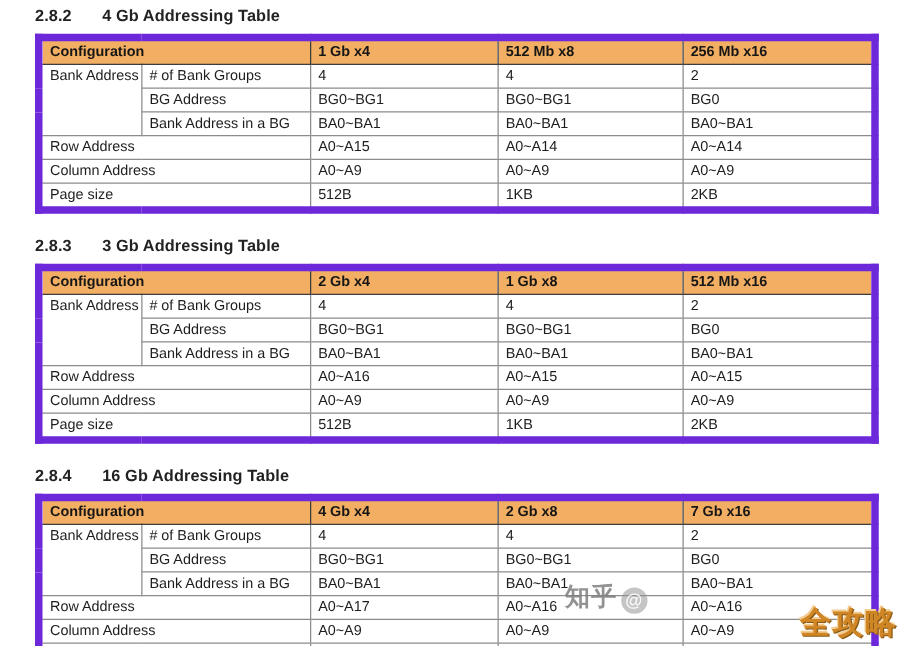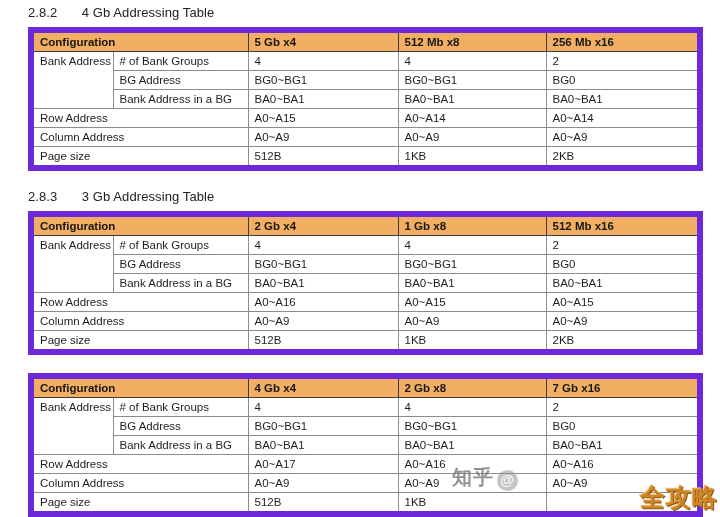--- a/index.html
+++ b/index.html
@@ -10,21 +10,21 @@
     font-family: "Liberation Sans", sans-serif;
     color: #1e1e1e;
     position: relative;
     overflow: hidden;
   }
   .content { padding: 5px 0 0 28px; }
 
   .section-title {
     margin: 0 0 7px 0;
     font-size: 13px;
-    font-weight: 400;
+    font-weight: 700;
     color: #222;
     letter-spacing: 0.1px;
   }
   .section-title .num { display: inline-block; width: 50px; }
 
   table.addr-table {
     border-collapse: collapse;
     table-layout: fixed;
     width: 669px;
     margin: 0 0 18px 0;
@@ -99,21 +99,21 @@
     <colgroup>
       <col style="width:82px">
         <col style="width:135px">
         <col style="width:150px">
         <col style="width:148px">
         <col style="width:154px">
     </colgroup>
     <thead>
       <tr>
         <th colspan="2">Configuration</th>
-        <th>5 Gb x4</th>
+        <th>1 Gb x4</th>
         <th>512 Mb x8</th>
         <th>256 Mb x16</th>
       </tr>
     </thead>
     <tbody>
       <tr>
         <td rowspan="3" class="toplabel">Bank Address</td>
         <td># of Bank Groups</td>
         <td>4</td>
         <td>4</td>
@@ -207,20 +207,24 @@
       </tr>
       <tr>
         <td colspan="2">Page size</td>
         <td>512B</td>
         <td>1KB</td>
         <td>2KB</td>
       </tr>
     </tbody>
   </table>
 
+  <h2 class="section-title">
+    <span class="num">2.8.4</span>
+    <span>16 Gb Addressing Table</span>
+  </h2>
 
   <table class="addr-table">
     <colgroup>
       <col style="width:82px">
         <col style="width:135px">
         <col style="width:150px">
         <col style="width:148px">
         <col style="width:154px">
     </colgroup>
     <thead>

